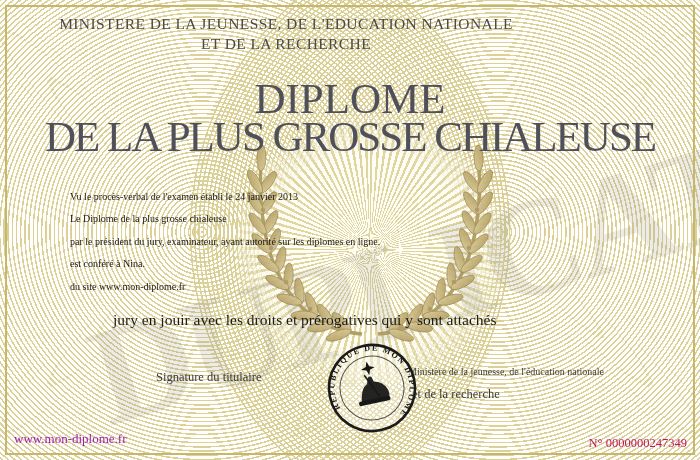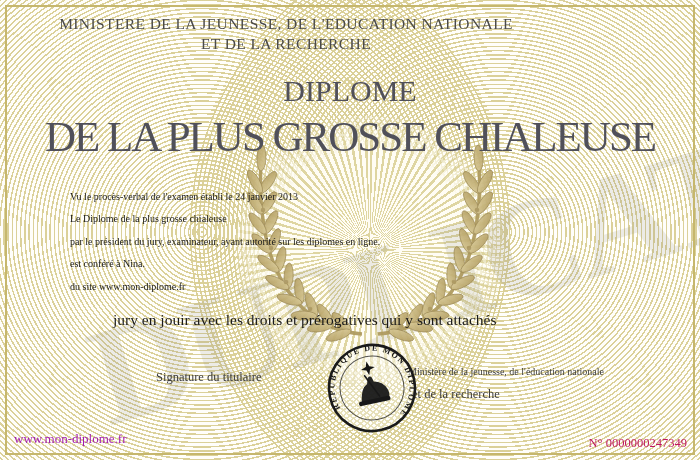--- a/index.html
+++ b/index.html
@@ -37,21 +37,21 @@
   }
   
   .hdr{
     position:absolute;top:14px;left:0;width:572px;text-align:center;z-index:10;
     font-size:15.5px;letter-spacing:.4px;color:#4a4a4a;line-height:20px;
   }
   .title1,.title2{
     position:absolute;left:0;width:700px;text-align:center;z-index:10;
     color:#50505a;white-space:nowrap;
   }
-  .title1{top:74px;font-size:30px;}
+  .title1{top:74px;font-size:43px;}
   .title2{top:112px;font-size:43px;letter-spacing:-2px;}
   .body-block{
     position:absolute;left:70px;top:186px;z-index:10;
     font-size:10px;line-height:22.4px;color:#1a1a1a;white-space:nowrap;
   }
   .closing{
     position:absolute;left:113px;top:311px;z-index:10;
     font-size:15.5px;color:#1a1a1a;white-space:nowrap;
   }
   .sig-label{position:absolute;left:156px;top:370px;z-index:10;font-size:12.5px;color:#3b3b3b;}

